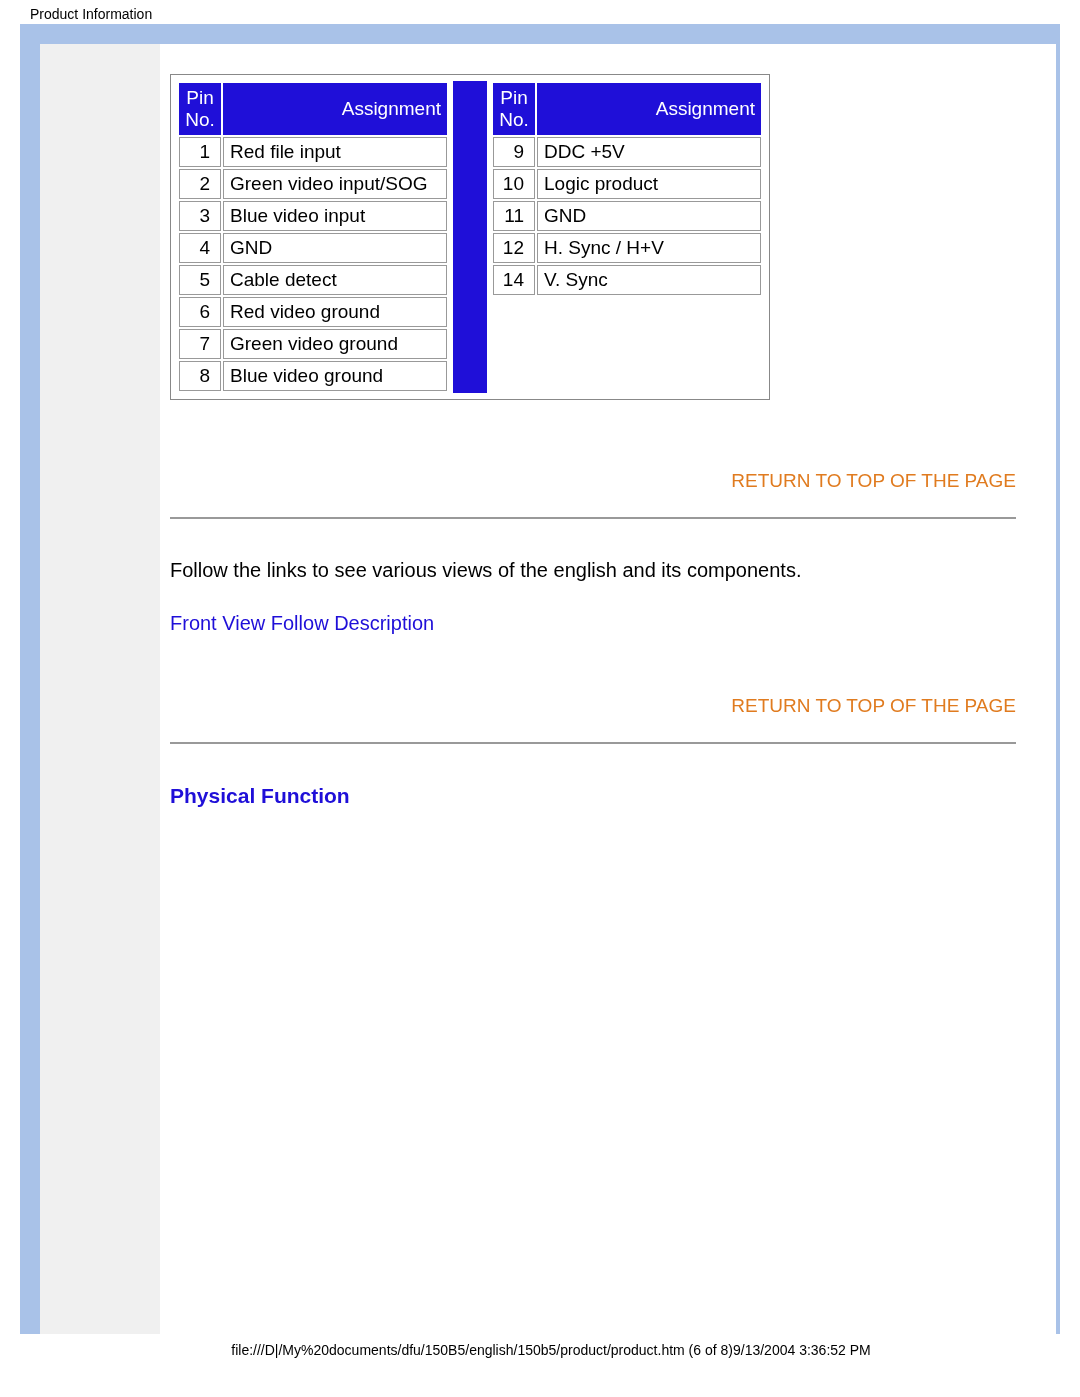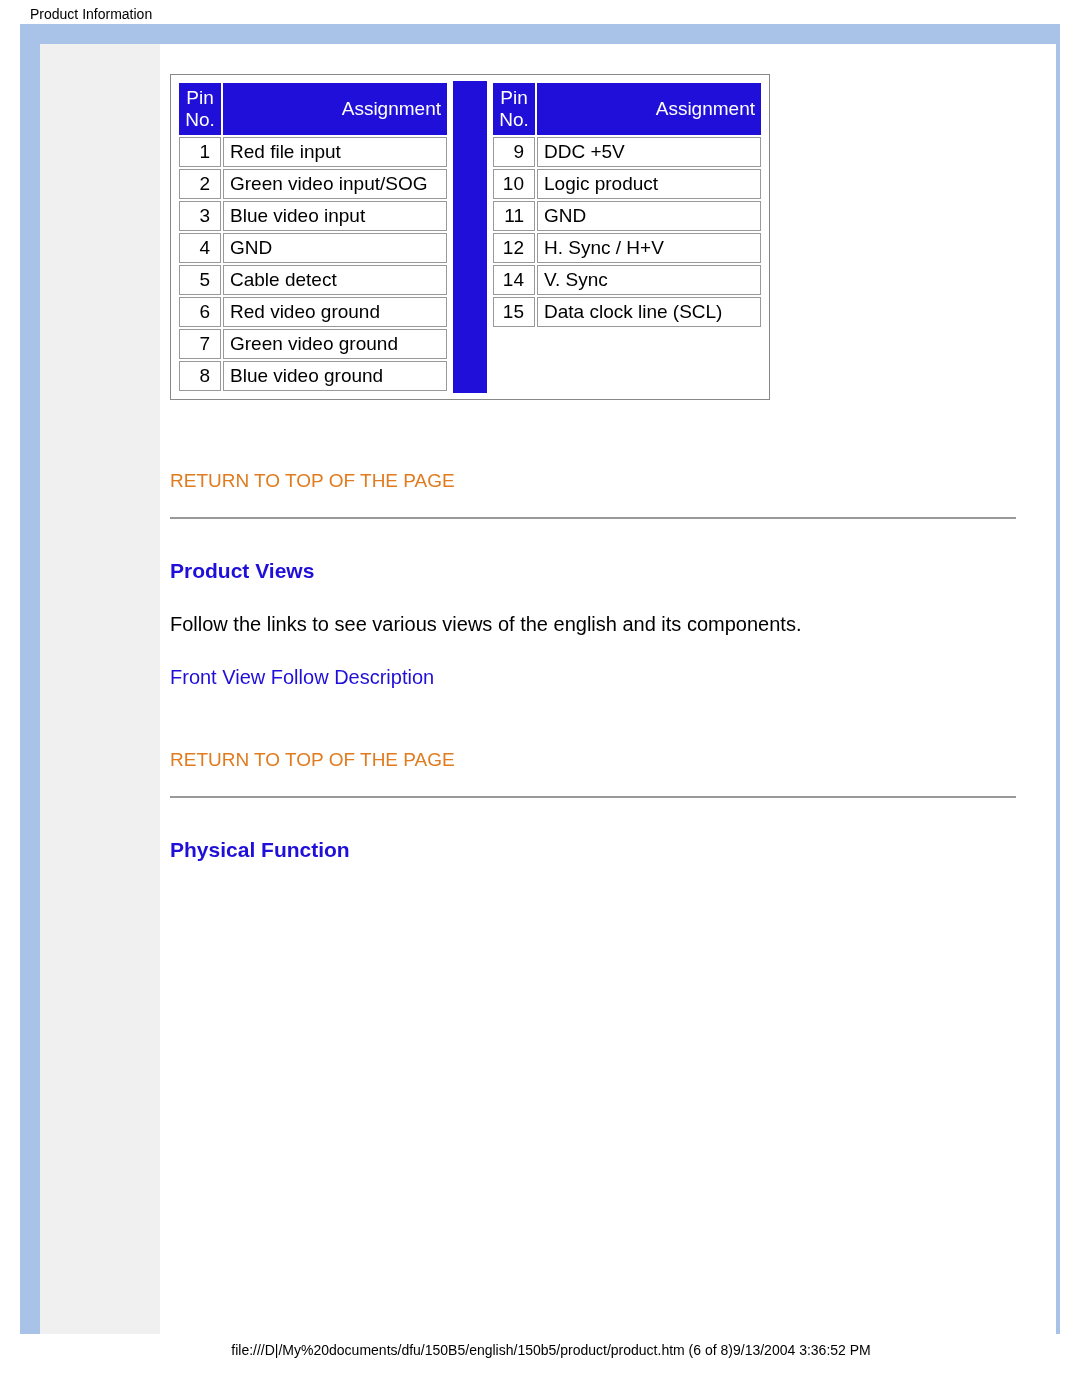--- a/index.html
+++ b/index.html
@@ -81,21 +81,21 @@
     font-size: 19px;
     background: #fff;
   }
   table.pin td.num {
     text-align: right;
     width: 42px;
     padding-right: 10px;
   }
   .return-link {
     display: block;
-    text-align: left;
+    text-align: right;
     color: #e07b1f;
     font-size: 19px;
     margin: 70px 0 25px 0;
     text-decoration: none;
   }
   hr.sep {
     border: none;
     border-top: 2px solid #999;
     margin: 10px 0 40px 0;
   }
@@ -196,33 +196,28 @@
                   <td>GND</td>
                 </tr>
             <tr>
                   <td class="num">12</td>
                   <td>H. Sync / H+V</td>
                 </tr>
             <tr>
                   <td class="num">14</td>
                   <td>V. Sync</td>
                 </tr>
-            <tr>
-                  <td class="num">15</td>
-                  <td>Data clock line (SCL)</td>
-                </tr>
           </tbody>
             </table>
         </div>
       </div>
 
       <a href="#" class="return-link">RETURN TO TOP OF THE PAGE</a>
       <hr class="sep">
 
-      <div class="section-head">Product Views</div>
       <div class="body-text">Follow the links to see various views of the english and its components.</div>
       <a href="#" class="plain-link">Front View Follow Description</a>
 
       <a href="#" class="return-link" style="margin-top:60px;">RETURN TO TOP OF THE PAGE</a>
       <hr class="sep">
 
       <div class="section-head">Physical Function</div>
 
     </div>
   </div>

